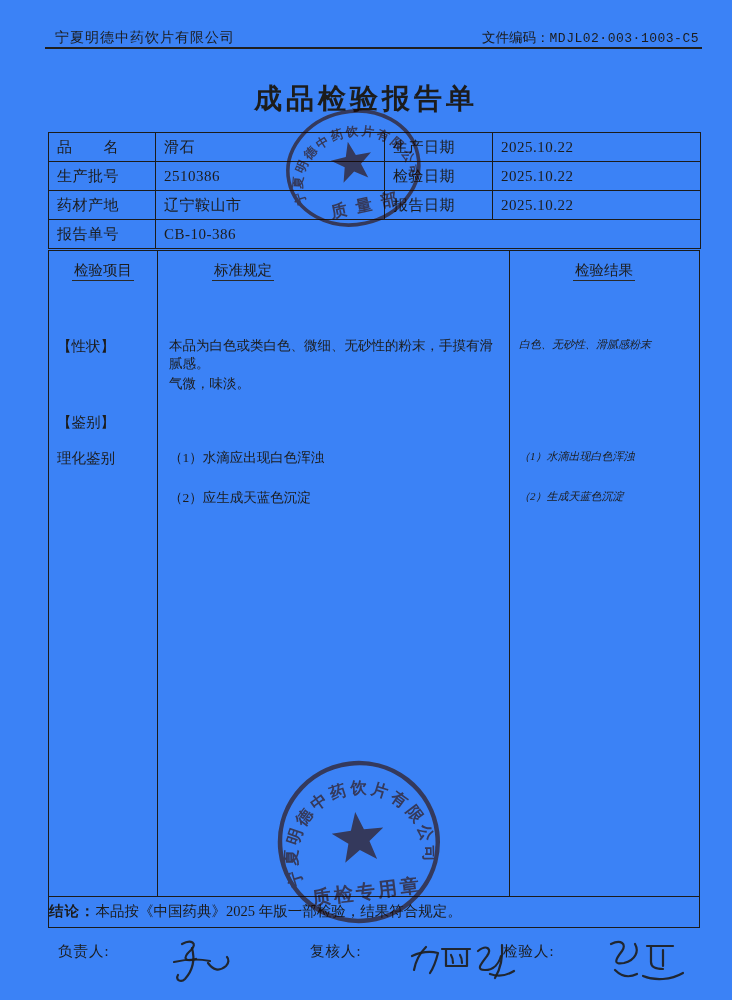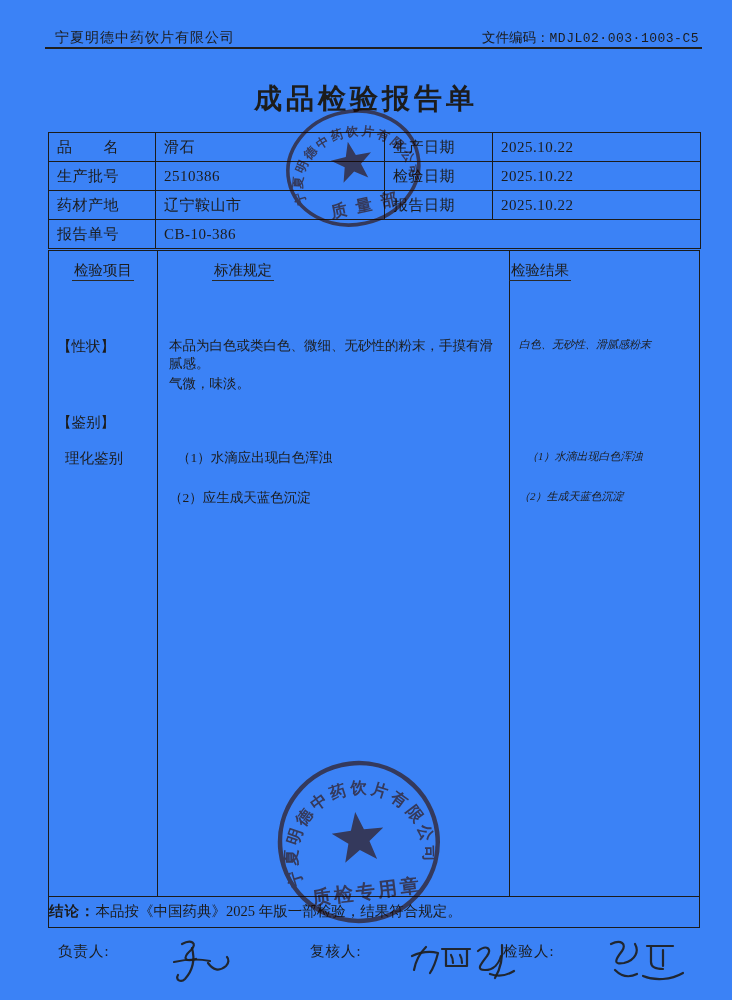--- a/index.html
+++ b/index.html
@@ -48,29 +48,29 @@
     border:1.5px solid #1b1b1b;
   }
   .col-sep1, .col-sep2 { position:absolute; top:0; bottom:30px; width:0; border-left:1px solid #1b1b1b; }
   .col-sep1 { left:108px; }
   .col-sep2 { left:460px; }
 
   .mt-cell { position:absolute; font-size:14.5px; line-height:1.3; }
   .mt-header span { border-bottom:1px solid #2a2a2a; padding:0 2px 2px 2px; }
   .h-item   { top:10px; left:0;     width:108px; text-align:center; }
   .h-std    { top:10px; left:163px; }
-  .h-result { top:10px; left:460px; width:190px; text-align:left; }
+  .h-result { top:10px; left:460px; width:190px; text-align:center; }
 
   .c1 { left:8px;  width:96px;  }
   .c2 { left:120px; width:332px; font-size:13.5px; }
   .c3 { left:470px; width:176px; font-size:11px;font-style:italic; }
   .r-desc   { top:86px;  }
   .r-desc2  { top:124px; }
   .r-jb     { top:162px; }
-  .r-lh     { top:198px;margin-left:8px; }
+  .r-lh     { top:198px; }
   .r-it2    { top:238px; }
 
   .conclusion {
     position:absolute; left:0; right:0; bottom:0; height:30px;
     border-top:1px solid #1b1b1b; text-align:left;
     font-size:14.5px; line-height:29px; white-space:nowrap;
   }
   .conclusion b { letter-spacing:1px; }
 
   

